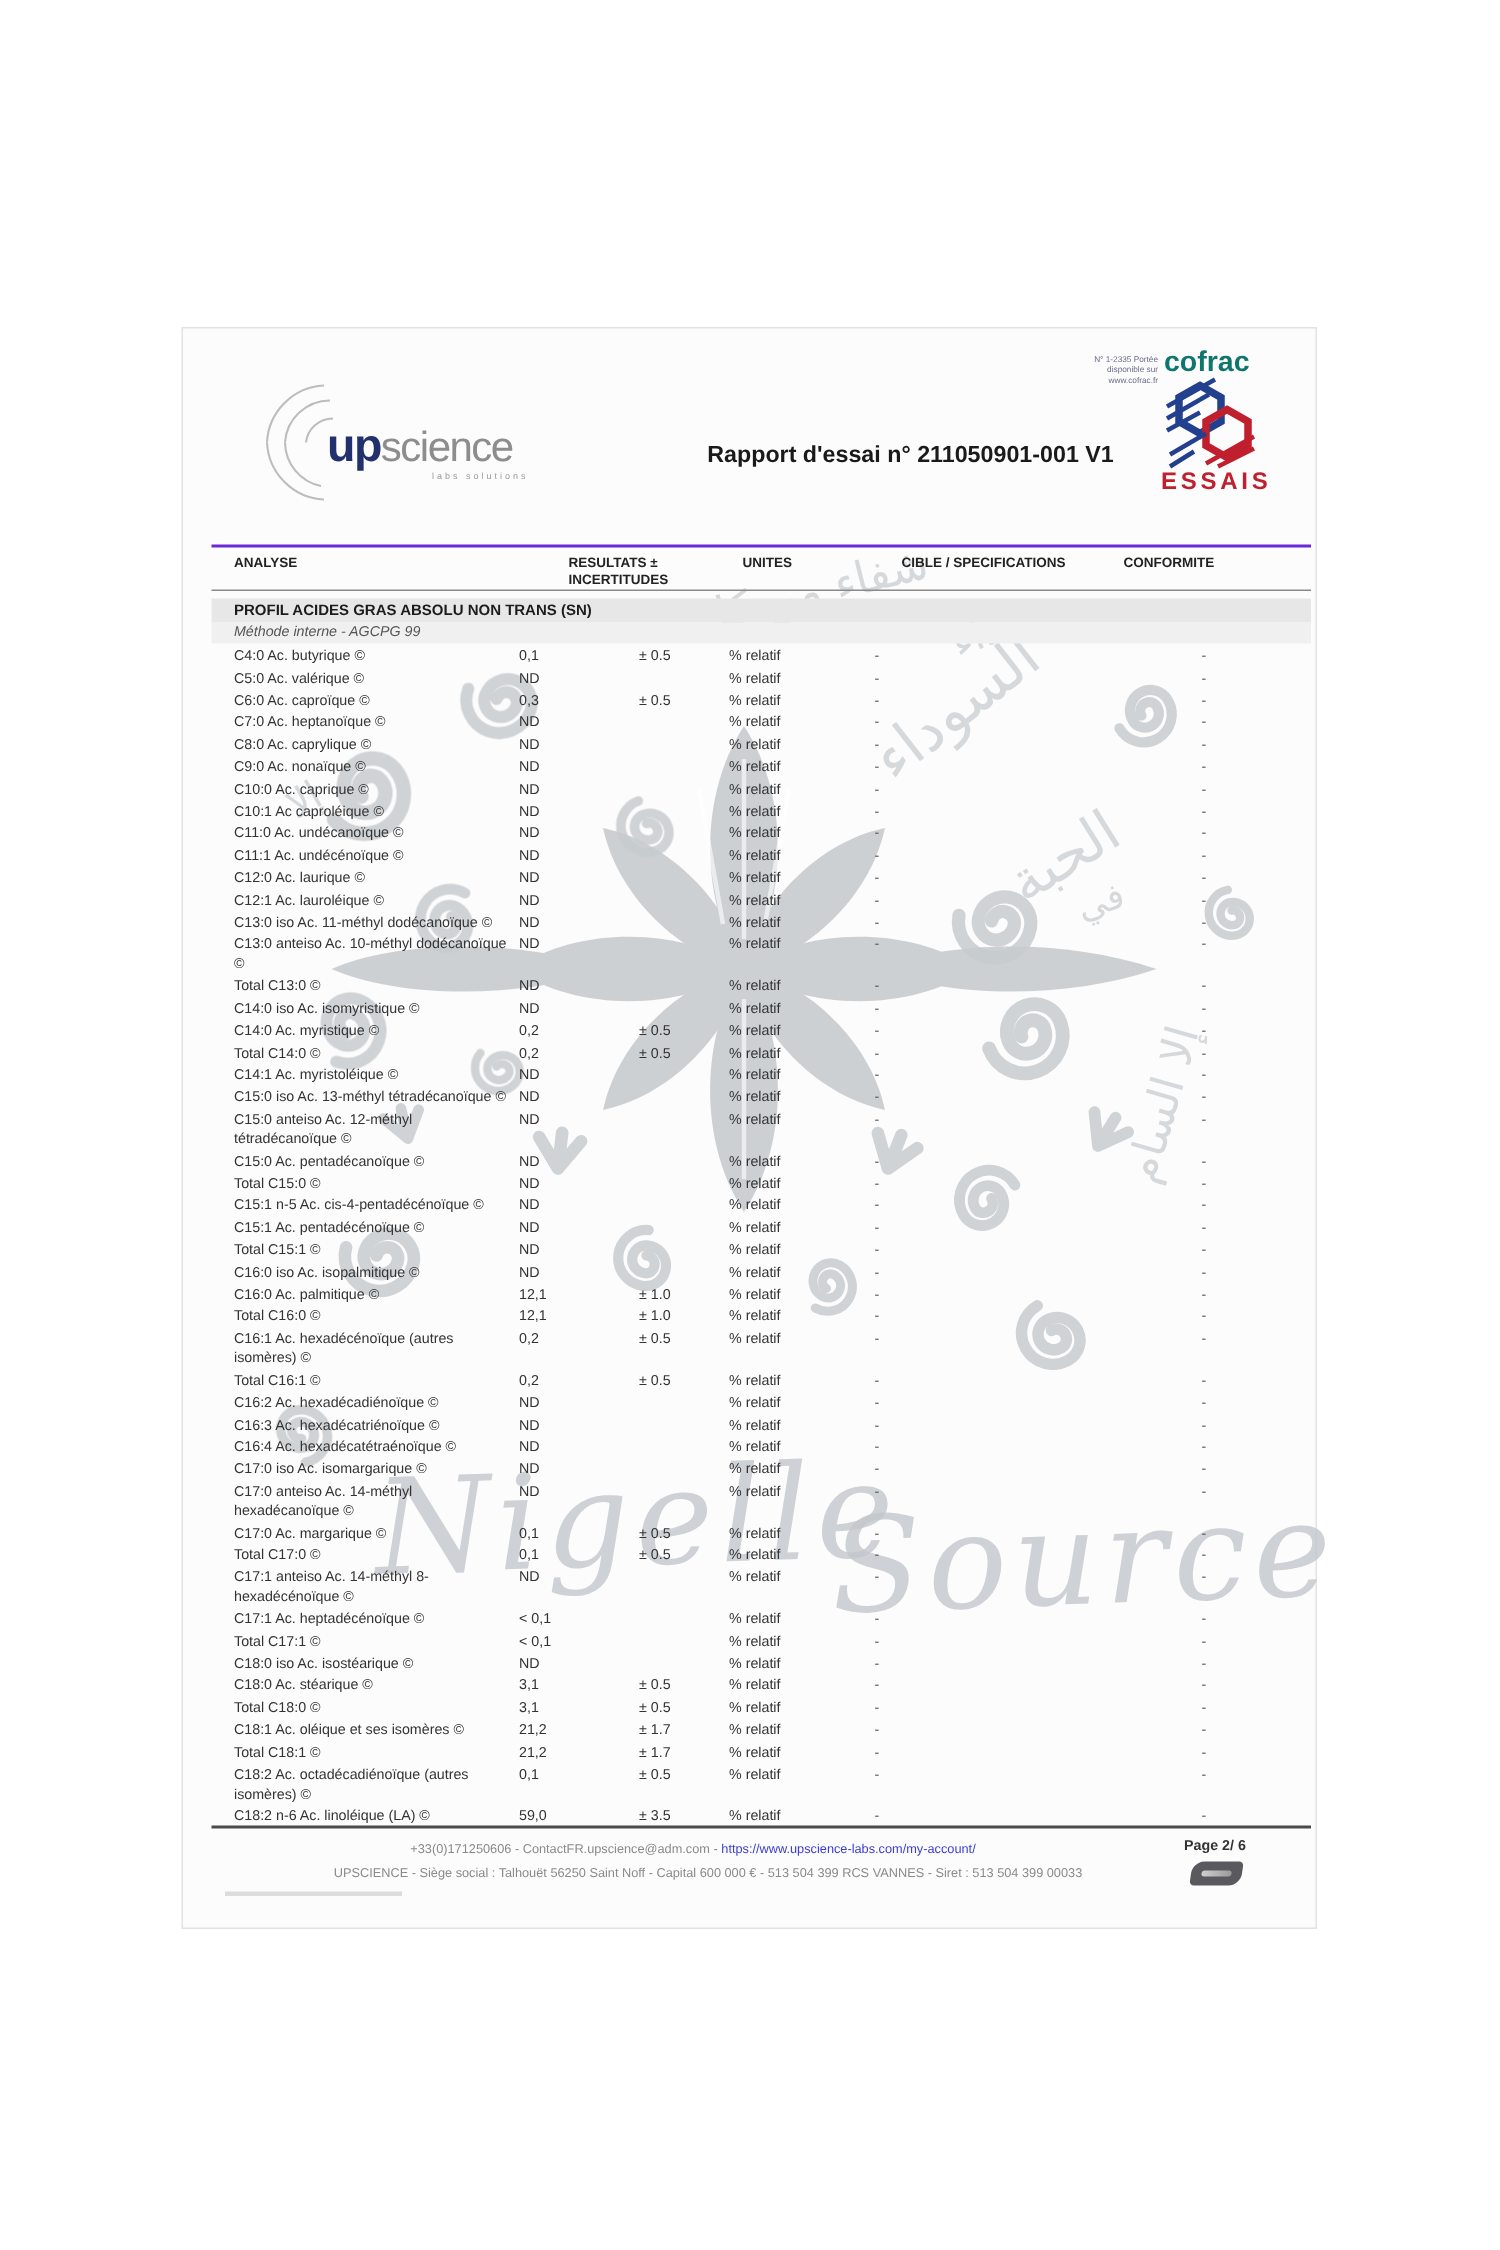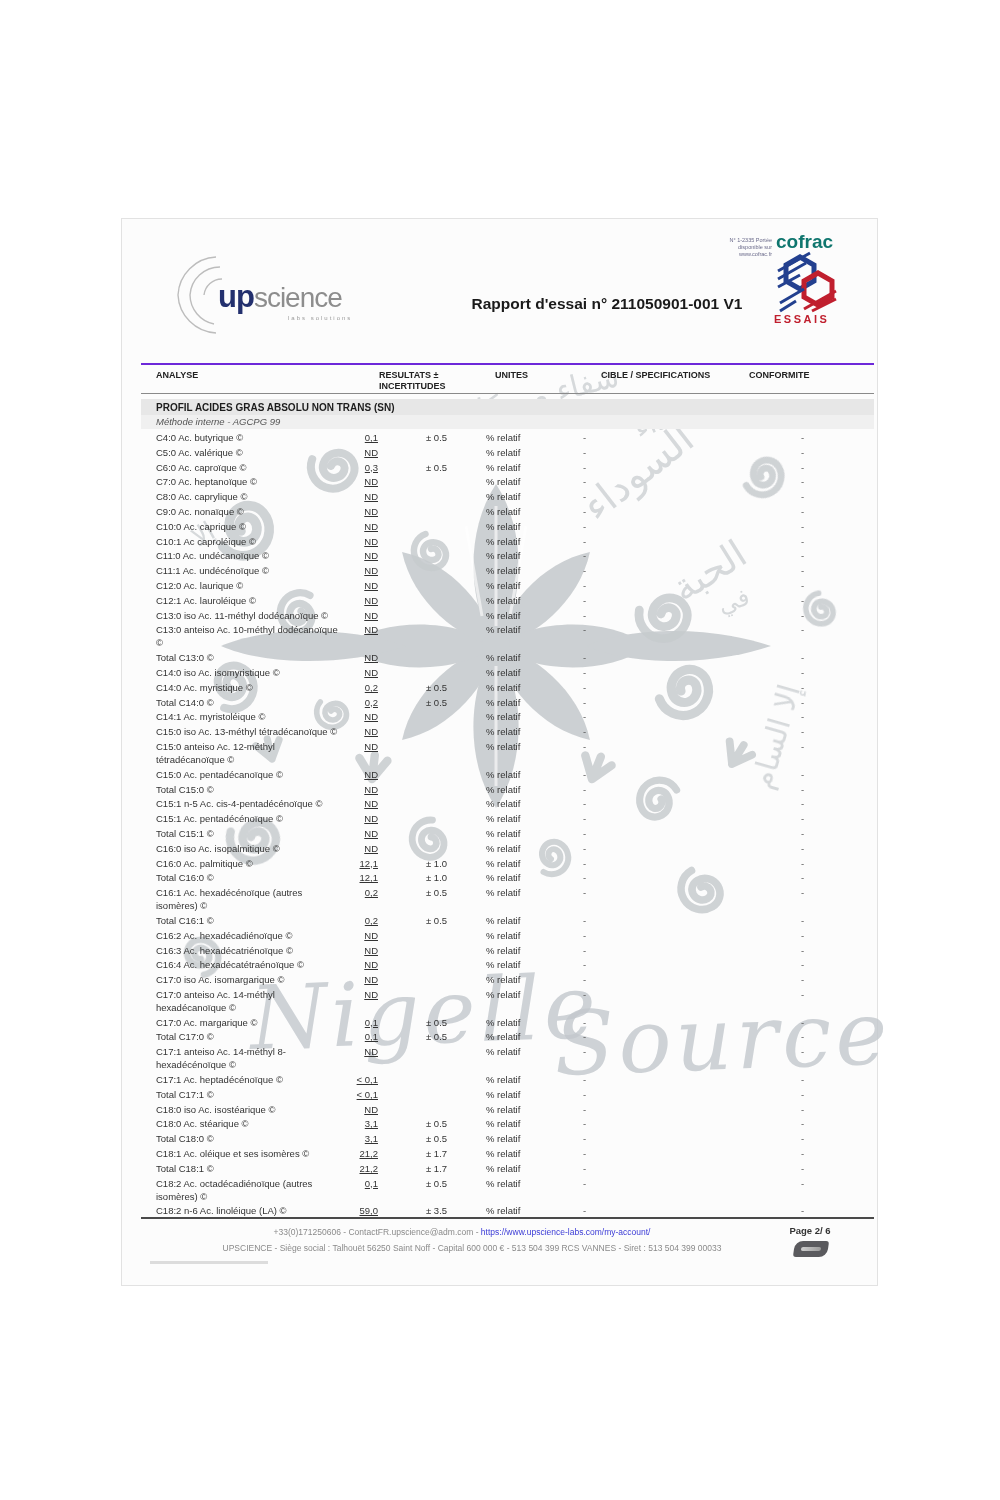--- a/index.html
+++ b/index.html
@@ -19,39 +19,39 @@
   .logo-up{font-weight:bold;font-size:31px;color:#23306e;letter-spacing:-1px;}
   .logo-science{font-size:28px;color:#8d8d8d;letter-spacing:-1px;}
   .logo-tag{position:absolute;left:118px;top:58px;font-size:6px;color:#9a9a9a;letter-spacing:2px;}
   .report-title{position:absolute;left:258px;top:76px;width:420px;text-align:center;font-size:15.5px;color:#1a1a1a;white-space:nowrap;}
   .report-title .t1{font-weight:bold;margin-left:34px;}
   .report-title .t2{font-weight:600;}
   .cofrac{position:absolute;left:588px;top:10px;width:135px;}
   .cofrac-note{position:absolute;left:0;top:8px;width:62px;text-align:right;font-size:5.5px;color:#6a6a8a;line-height:7px;}
   .cofrac-brand{position:absolute;left:66px;top:2px;font-size:19px;font-weight:bold;color:#0f766e;letter-spacing:0px;font-family:"Liberation Sans",sans-serif;}
   .cofrac-art{position:absolute;left:66px;top:22px;}
-  .cofrac-essais{position:absolute;left:64px;top:84px;font-size:11px;font-weight:bold;color:#c01f2e;letter-spacing:2.5px;}
+  .cofrac-essais{position:absolute;left:64px;top:84px;font-size:16px;font-weight:bold;color:#c01f2e;letter-spacing:2.5px;}
   
   .thead{position:absolute;left:19px;top:144px;width:733px;border-top:2px solid #6d28d9;border-bottom:1px solid #8a8a8a;height:31px;box-sizing:border-box;font-size:9px;font-weight:bold;color:#222;}
   .thead span{position:absolute;top:5px;}
   .th-analyse{left:15px;}
   .th-res1{left:238px;}
   .th-res2{left:238px;top:16px !important;}
   .th-unites{left:354px;}
   .th-cible{left:460px;}
   .th-conf{left:608px;}
   
   .section{position:absolute;left:19px;top:180px;width:733px;}
   .section .s1{background:#e7e7e7;font-size:10px;font-weight:bold;color:#1c1c1c;padding:3px 0 2px 15px;}
   .section .s2{background:#f0f0f0;font-size:9.5px;font-style:italic;color:#555;padding:1px 0 2px 15px;}
   
   .rows{position:absolute;left:19px;top:212px;width:733px;font-size:9.5px;color:#333;}
   .t-row{display:grid;grid-template-columns:205px 60px 62px 95px 218px 1fr;align-items:start;line-height:13px;margin-bottom:1.8px;}
   .c-name{padding-left:15px;}
-  .c-res{text-align:right;padding-right:28px;text-decoration:underline;}
+  .c-res{padding-right:28px;}
   .c-pm{padding-left:20px;}
   .c-unit{padding-left:18px;}
   .c-cible{padding-left:20px;color:#555;}
   .c-conf{padding-left:20px;color:#555;}
   
   .bottom-rule{position:absolute;left:19px;top:998px;width:733px;border-top:2px solid #4a4a4a;}
   .foot1{position:absolute;left:60px;top:1008px;width:560px;text-align:center;font-size:8.5px;color:#8a8a8a;}
   .foot1 a{color:#3b3bd6;text-decoration:none;}
   .foot2{position:absolute;left:30px;top:1024px;width:640px;text-align:center;font-size:8.5px;color:#8a8a8a;}
   .page-num{position:absolute;left:648px;top:1006px;width:80px;text-align:center;font-size:9.5px;font-weight:bold;color:#333;}

